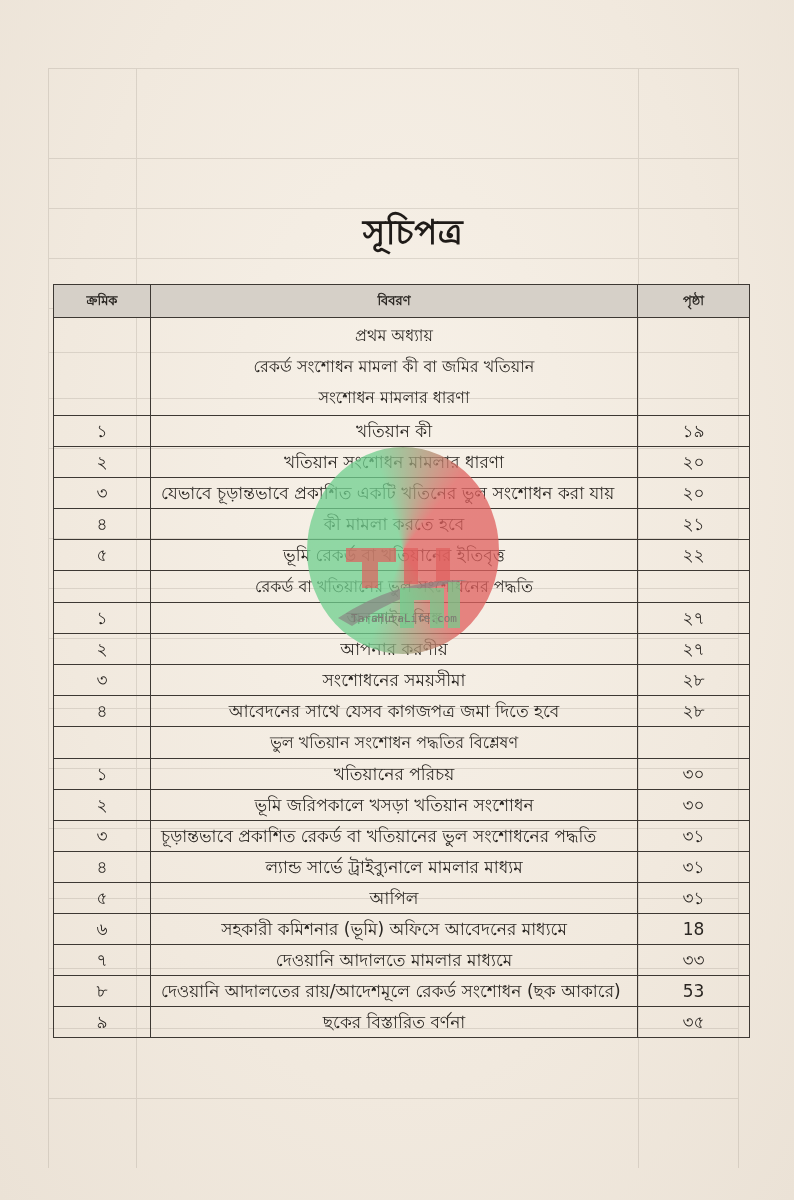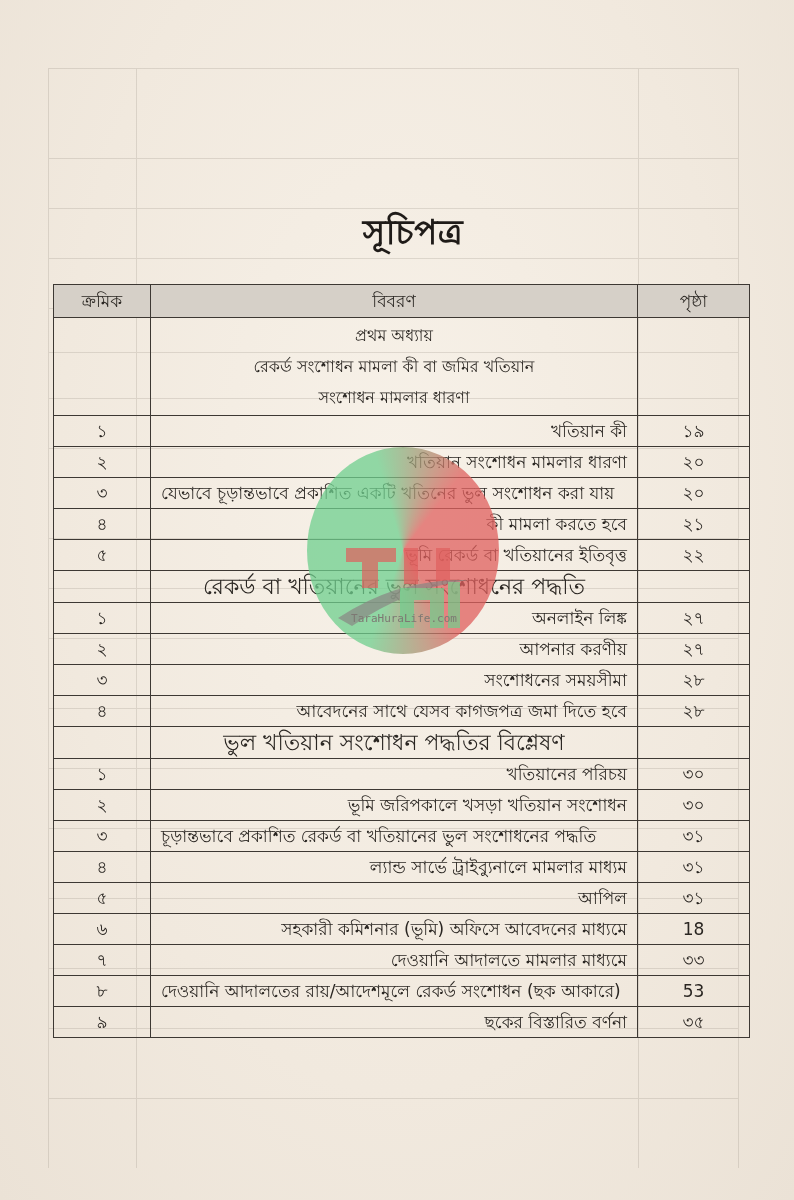--- a/index.html
+++ b/index.html
@@ -37,33 +37,33 @@
       font-size: 17px;
     }
     table.toc th, table.toc td {
       border: 1.5px solid #3d3833;
       padding: 0 10px;
       vertical-align: middle;
       line-height: 30px;
     }
     table.toc th {
       background: #d6d0c8;
-      font-weight: normal;
+      font-weight: bold;
       height: 32px;
-      font-size: 17px;
+      font-size: 13px;
     }
     .c-num { width: 76px; text-align: center; }
-    .c-desc { text-align: right; }
+    .c-desc { text-align: center; }
     .c-page { width: 91px; text-align: center; }
     tr.chapter td.c-desc {
       text-align: center; font-size: 16px; line-height: 31px;
       padding-top: 2px; padding-bottom: 2px;
     }
     tr.section td.c-desc {
-      text-align: center; font-size: 22px; line-height: 31px;
+      text-align: center; font-size: 16px; line-height: 31px;
     }
     td.c-desc.just { text-align: justify; text-align-last: left; }
     .watermark {
       position: absolute; left: 307px; top: 447px; width: 190px; height: 205px;
       border-radius: 50%;
       border: 1.5px solid transparent;
       background:
         linear-gradient(#0000, #0000) padding-box,
         conic-gradient(from 200deg, #6fcf8e, #6fcf8e 40%, #e0605e 55%, #e0605e 85%, #6fcf8e) border-box;
       opacity: 0.75;

